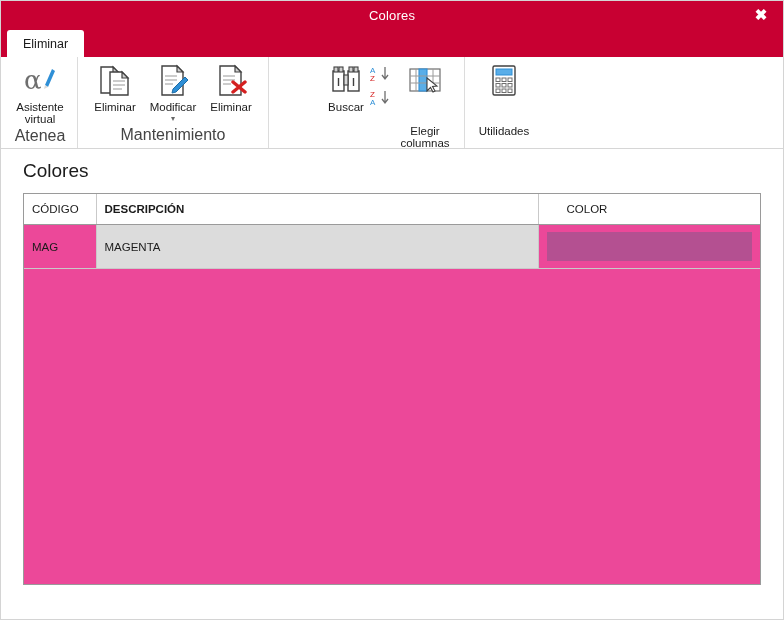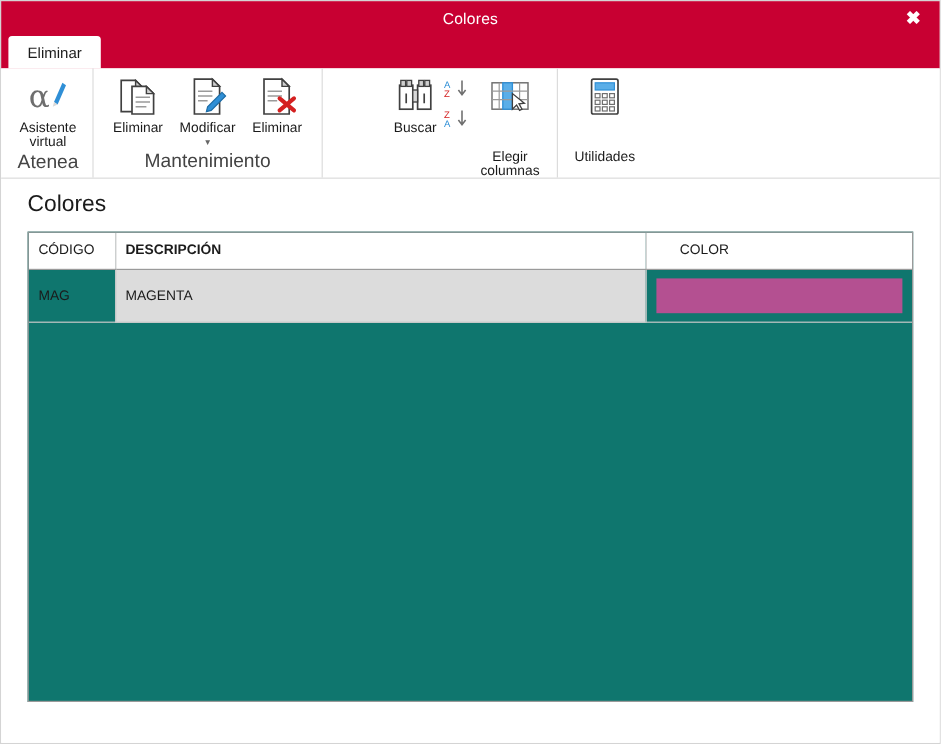--- a/index.html
+++ b/index.html
@@ -160,21 +160,21 @@
     font-family: "Liberation Sans", sans-serif;
     color: #333;
     width: 160px;
     background: transparent;
   }
   .searchwrap input::placeholder { color: #4a4a4a; }
 
   .grid-panel {
     border: 1px solid #9a9a9a;
     height: 392px;
-    background: #0f766e;
+    background: #ec4899;
     overflow: hidden;
   }
   table.grid {
     width: 100%;
     border-collapse: collapse;
     table-layout: fixed;
   }
   table.grid th {
     font-size: 11.5px;
     text-align: left;

